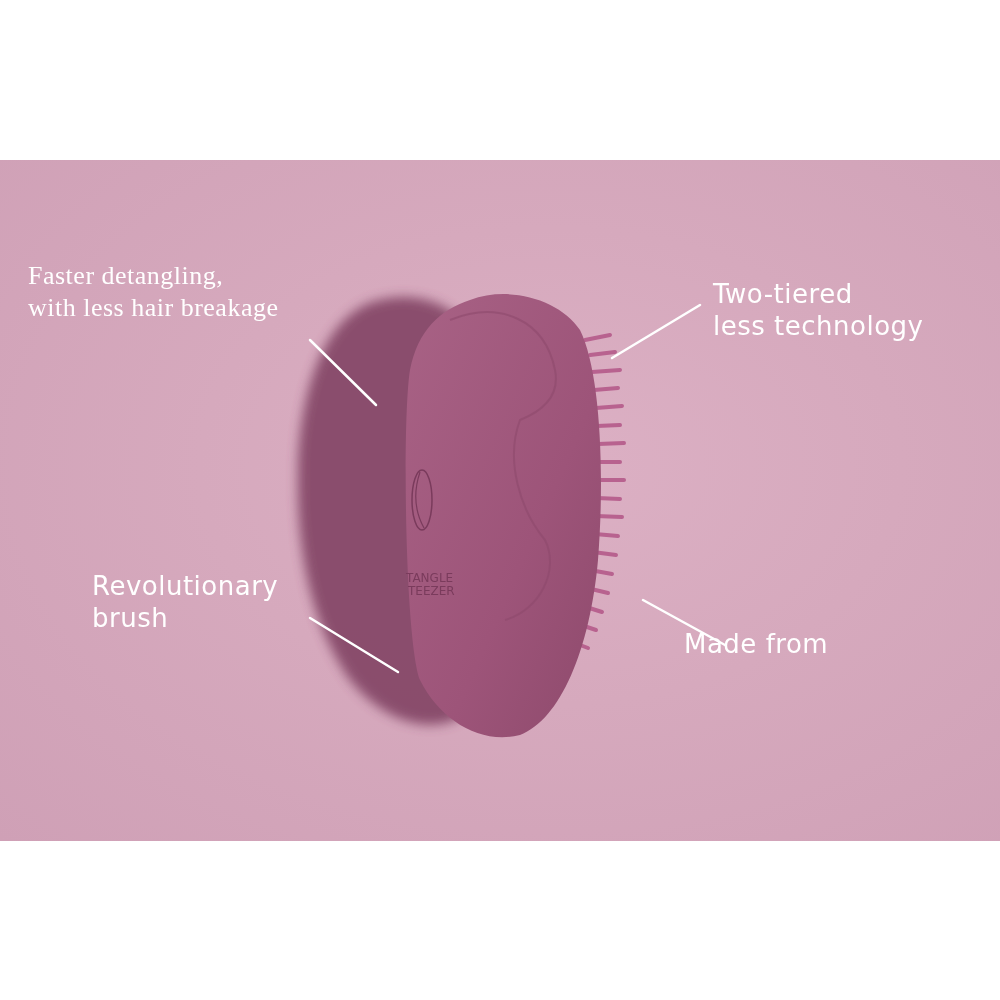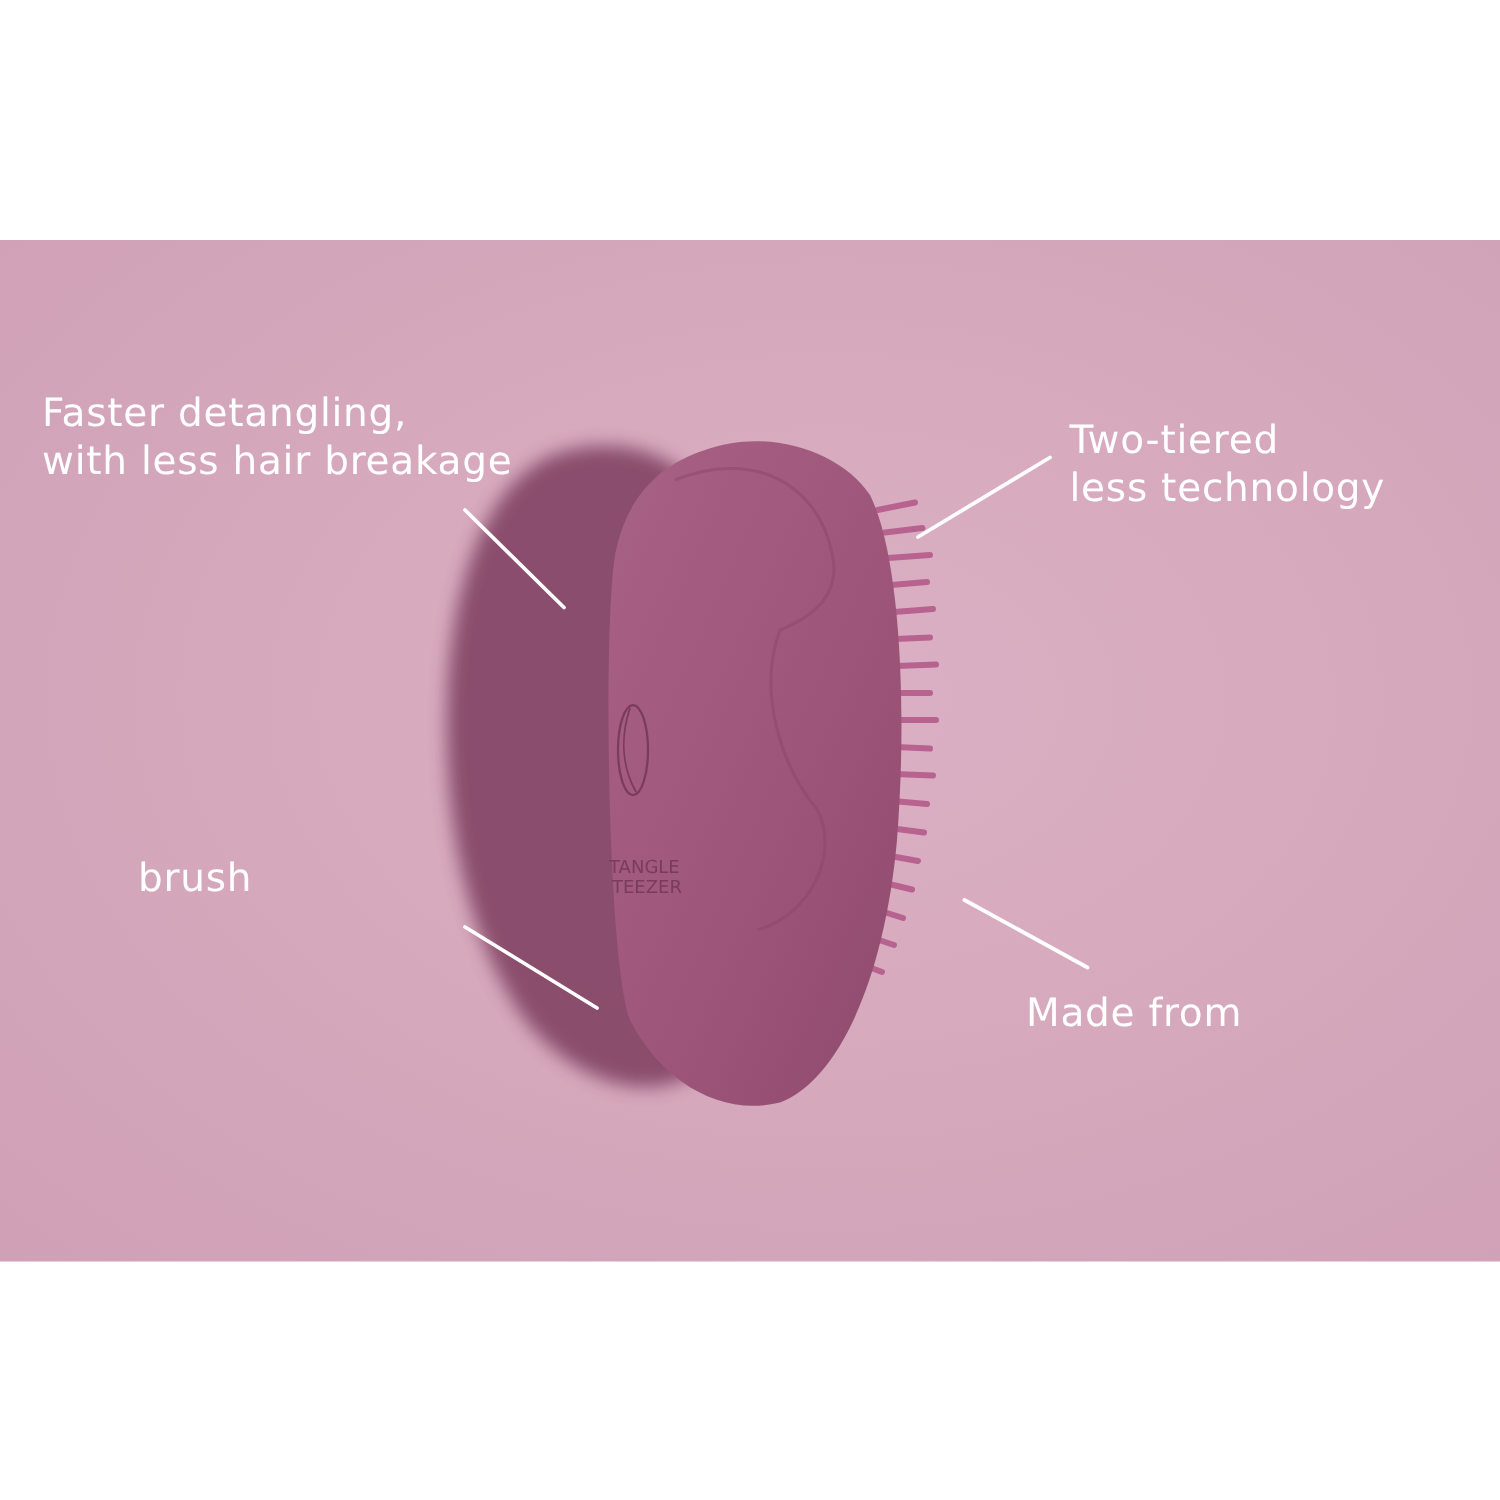--- a/index.html
+++ b/index.html
@@ -62,26 +62,27 @@
     <line x1="612" y1="358" x2="700" y2="305"></line>
     <line x1="310" y1="618" x2="398" y2="672"></line>
     <line x1="643" y1="600" x2="725" y2="645"></line>
   </g>
   <text x="408" y="582" font-family="DejaVu Sans, sans-serif" font-size="12" fill="#7a3b5c">
     <tspan x="406" dy="0">TANGLE</tspan>
     <tspan x="408" dy="13">TEEZER</tspan>
   </text>
 </svg>
 
-<div class="label" style="left:28px; top:260px;">
+<div class="label" style="left:28px; top:260px;font-family:Liberation Serif, serif;">
   <span>Faster detangling,</span>
   <span>with less hair breakage</span>
 </div>
 <div class="label" style="left:713px; top:278px;">
   <span>Two-tiered</span>
   <span>less technology</span>
 </div>
 <div class="label" style="left:92px; top:570px;">
+  <span>Revolutionary</span>
   <span>brush</span>
 </div>
-<div class="label" style="left:684px; top:660px;">
+<div class="label" style="left:684px; top:628px;">
   <span>Made from</span>
 </div>
 
 </body></html>

